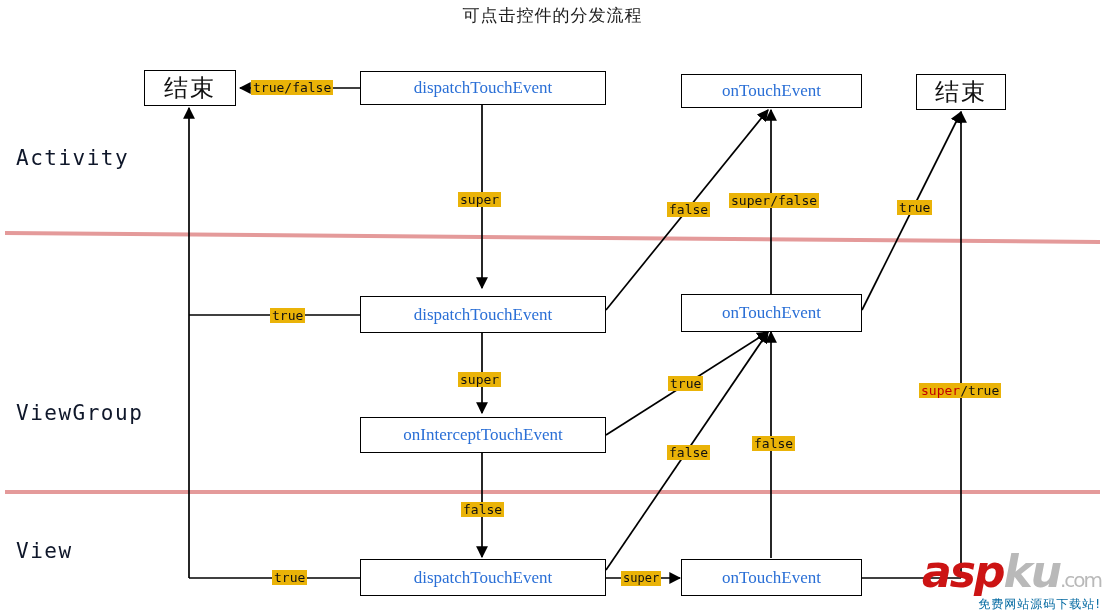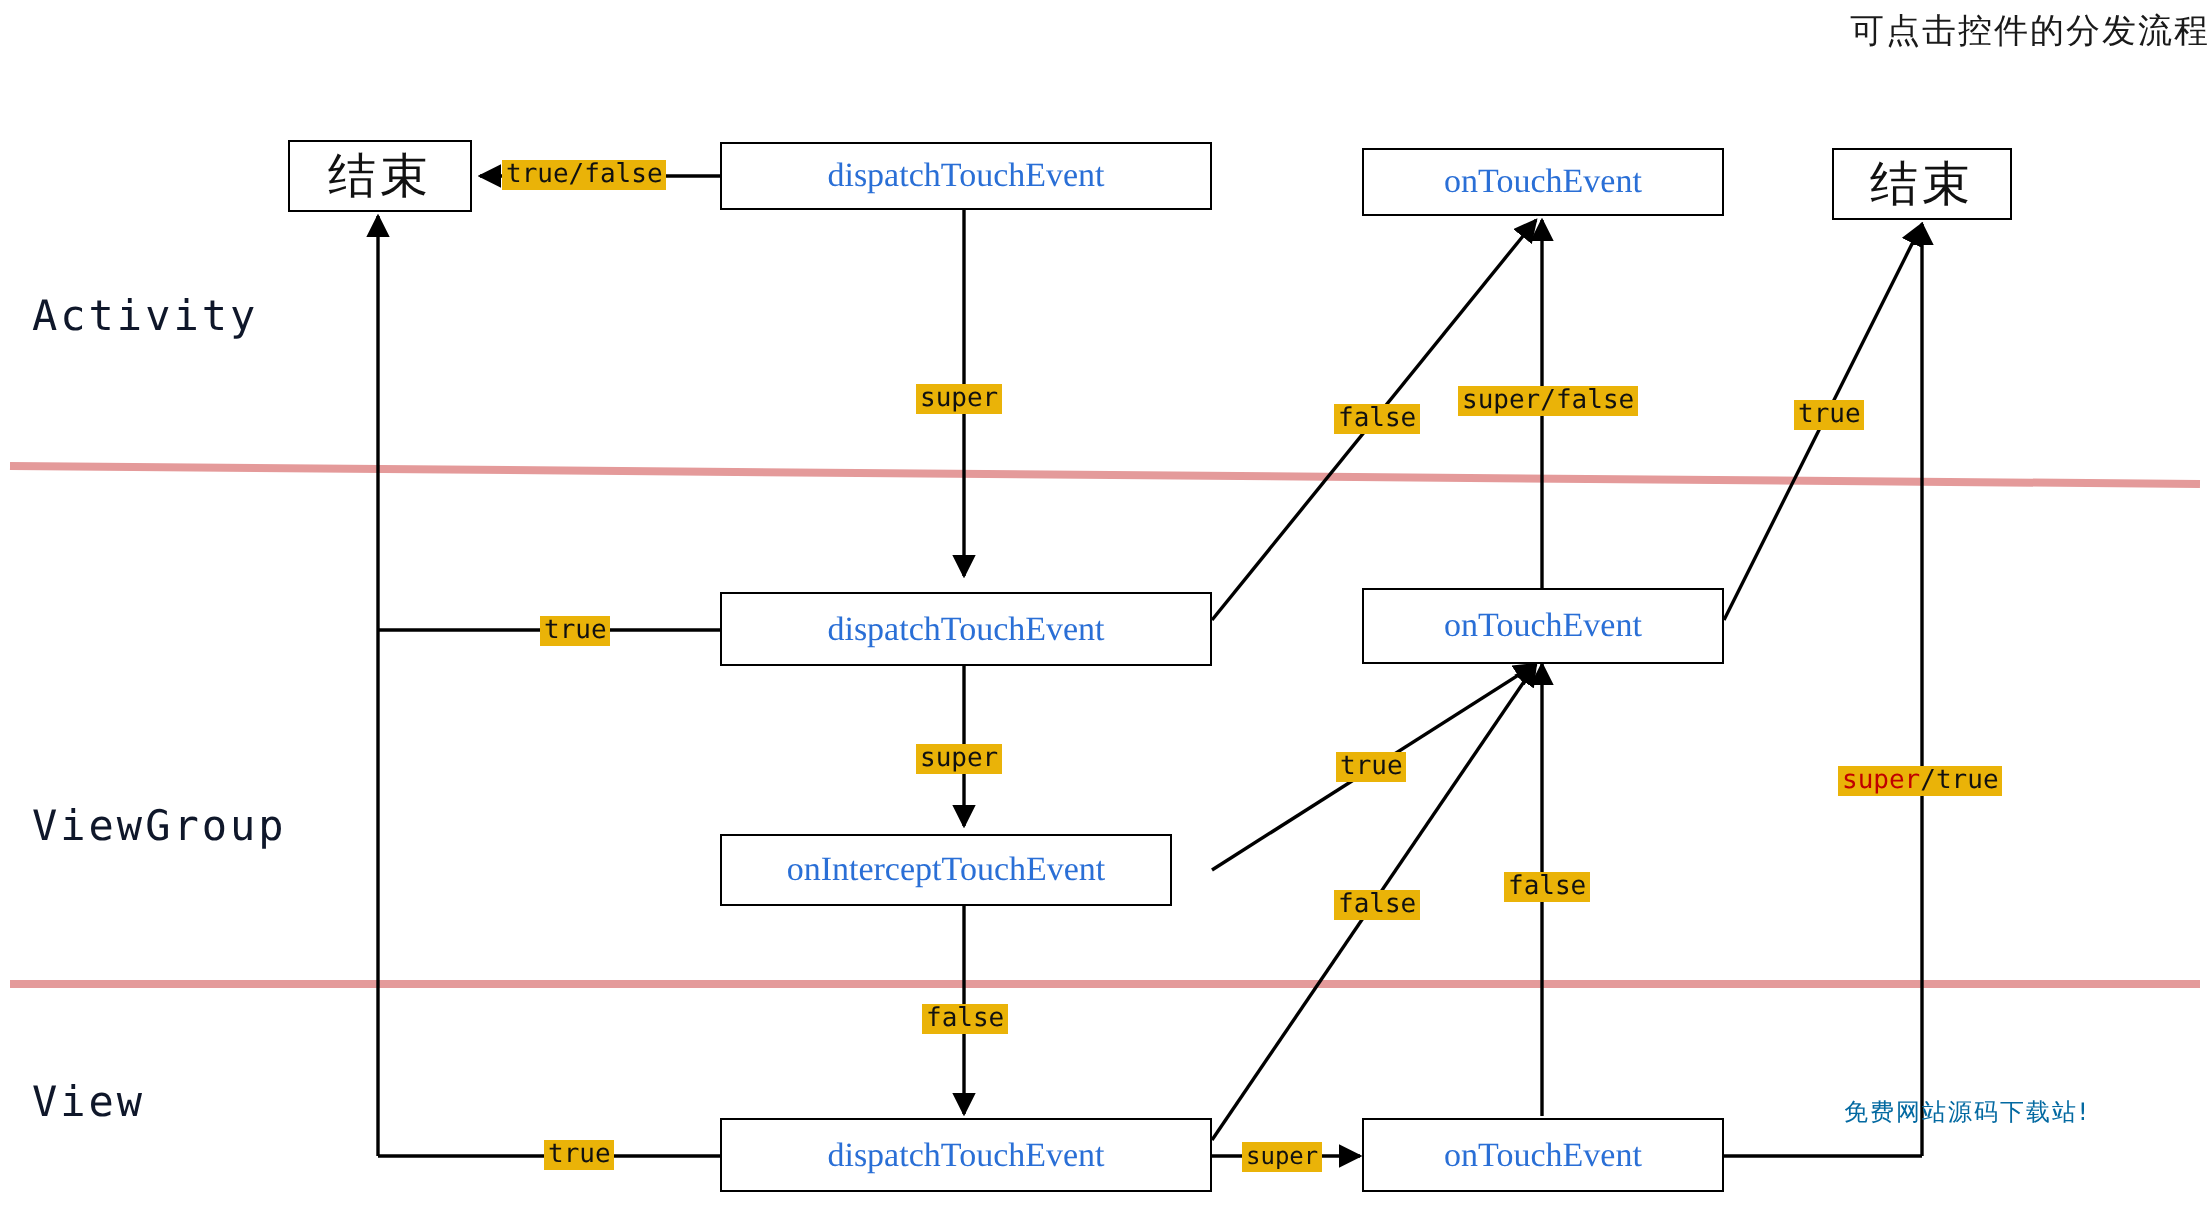--- a/index.html
+++ b/index.html
@@ -15,21 +15,21 @@
     width: 1105px;
     height: 612px;
     background: #ffffff;
     overflow: hidden;
   }
   .title {
     position: absolute;
     left: 0;
     top: 4px;
     width: 1105px;
-    text-align: right;
+    text-align: center;
     font-family: "DejaVu Sans", sans-serif;
     font-size: 17px;
     color: #1a1a1a;
     letter-spacing: 1px;
   }
   .layer-label {
     position: absolute;
     font-family: "DejaVu Sans Mono", monospace;
     font-size: 21px;
     color: #0f172a;
@@ -168,21 +168,21 @@
   <div class="layer-label" style="left:16px; top:365px;margin-top:36px;">ViewGroup</div>
   <div class="layer-label" style="left:16px; top:539px;">View</div>
 
   <div class="node cn" style="left:144px; top:70px; width:92px; height:36px;">结束</div>
   <div class="node" style="left:360px; top:71px; width:246px; height:34px;">dispatchTouchEvent</div>
   <div class="node" style="left:681px; top:74px; width:181px; height:34px;">onTouchEvent</div>
   <div class="node cn" style="left:916px; top:74px; width:90px; height:36px;">结束</div>
 
   <div class="node" style="left:360px; top:296px; width:246px; height:37px;">dispatchTouchEvent</div>
   <div class="node" style="left:681px; top:294px; width:181px; height:38px;">onTouchEvent</div>
-  <div class="node" style="left:360px; top:417px; width:226px; height:36px;">onInterceptTouchEvent</div>
+  <div class="node" style="left:360px; top:417px; width:246px; height:36px;">onInterceptTouchEvent</div>
 
   <div class="node" style="left:360px; top:559px; width:246px; height:37px;">dispatchTouchEvent</div>
   <div class="node" style="left:681px; top:559px; width:181px; height:37px;">onTouchEvent</div>
 
   <div class="edge-label" style="left:251px; top:80px;">true/false</div>
 
   <div class="edge-label" style="left:458px; top:192px;">super</div>
 
   <div class="edge-label" style="left:667px; top:202px;">false</div>
 
@@ -202,16 +202,17 @@
 
   <div class="edge-label" style="left:461px; top:502px;">false</div>
 
   <div class="edge-label" style="left:272px; top:570px;">true</div>
 
   <div class="edge-label sm" style="left:621px; top:571px;">super</div>
 
   <div class="edge-label" style="left:919px; top:383px;"><span class="red">super</span><span>/true</span></div>
 
   <div class="watermark" style="left:922px; top:552px;">
+    <div class="wm-main"><span class="wm-asp">asp</span><span class="wm-ku">ku</span><span class="wm-com">.com</span></div>
     <div class="wm-sub">免费网站源码下载站!</div>
   </div>
 
 </div>
 
 </body></html>

